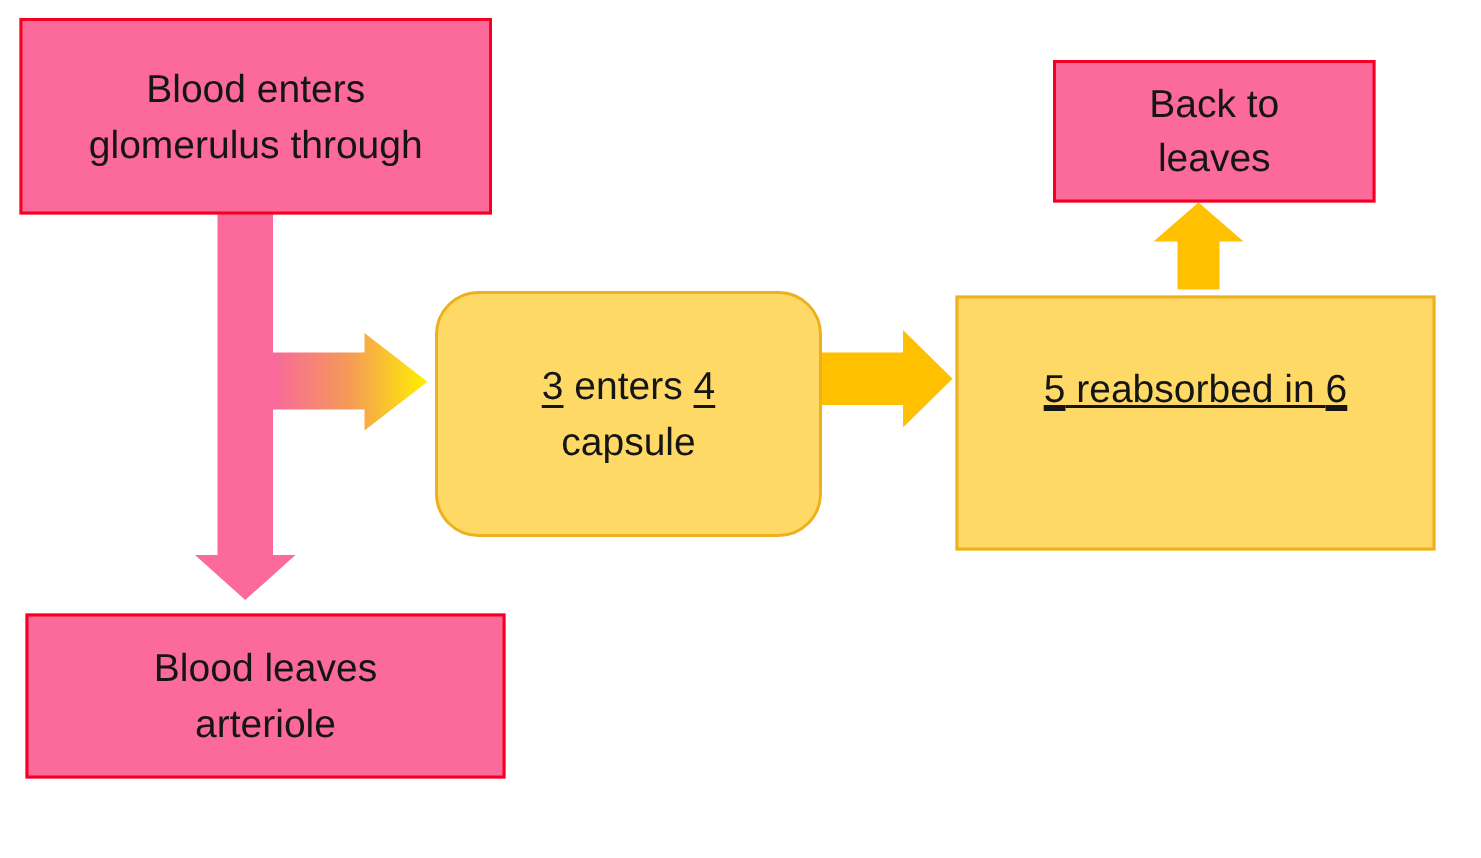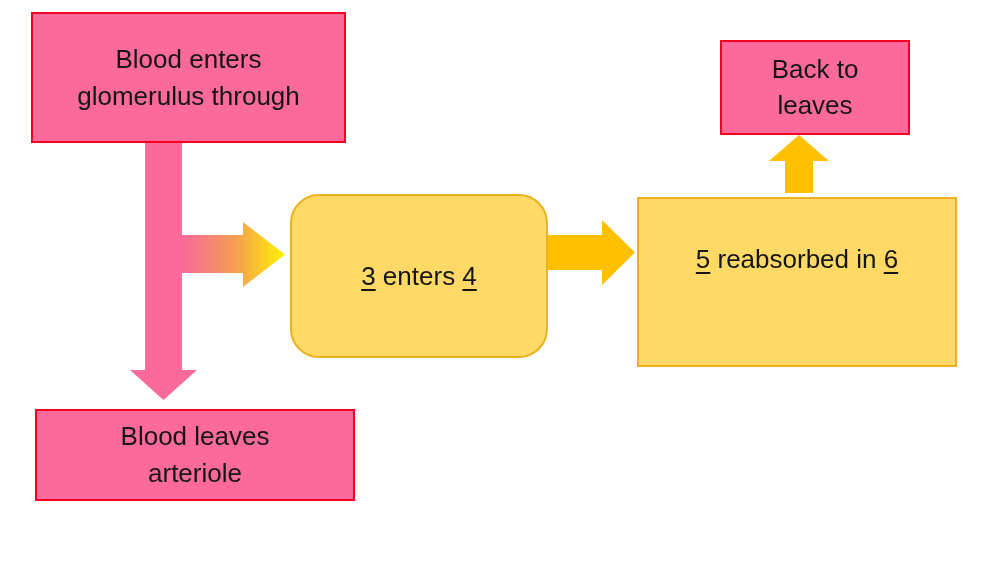--- a/index.html
+++ b/index.html
@@ -24,32 +24,31 @@
     justify-content: center;
     align-items: center;
     text-align: center;
     font-size: 26px;
     line-height: 1.42;
     color: var(--text_color, #151515);
   }
   .pink {
     background: var(--pink_fill, #FB6A9B);
     border: 2px solid var(--pink_border, #F50022);
-    margin-left: 18px;
   }
   .yellow {
     background: var(--yellow_fill, #FFD966);
     border: 2px solid var(--yellow_border, #EDB120);
   }
   .box-enters    { left: 13px;  top: 12px;  width: 315px; height: 131px; }
-  .box-leaves    { left: 17px;  top: 409px; width: 320px; height: 92px; }
+  .box-leaves    { left: 17px;  top: 409px; width: 320px; height: 110px; }
   .box-capsule   { left: 290px; top: 194px; width: 258px; height: 164px; border-radius: 29px; }
   .box-reabsorb  { left: 637px; top: 197px; width: 320px; height: 170px;
-                   justify-content: flex-start; padding-top: 42px; }
-  .box-back      { left: 702px; top: 40px;  width: 190px; height: 95px; line-height: 1.35; }
+                   justify-content: flex-start; padding-top: 42px; text-decoration: underline; }
+  .box-back      { left: 702px; top: 40px;  width: 215px; height: 95px; line-height: 1.35; }
   .num {
     text-decoration: underline;
     text-decoration-thickness: 2px;
     text-underline-offset: 4px;
   }
   .num-bold {
     font-weight: 700;
     text-decoration: underline;
     text-decoration-thickness: 2.5px;
     text-underline-offset: 4px;
@@ -98,20 +97,23 @@
     </div>
     <div>
       <span>arteriole</span>
     </div>
   </div>
 
   <div class="box yellow box-capsule">
     <div>
       <span class="num">3</span><span> enters </span><span class="num">4</span>
     </div>
+    <div>
+      <span>capsule</span>
+    </div>
   </div>
 
   <div class="box yellow box-reabsorb">
     <div>
       <span class="num">5</span><span> reabsorbed in </span><span class="num">6</span>
     </div>
   </div>
 
   <div class="box pink box-back">
     <div>

